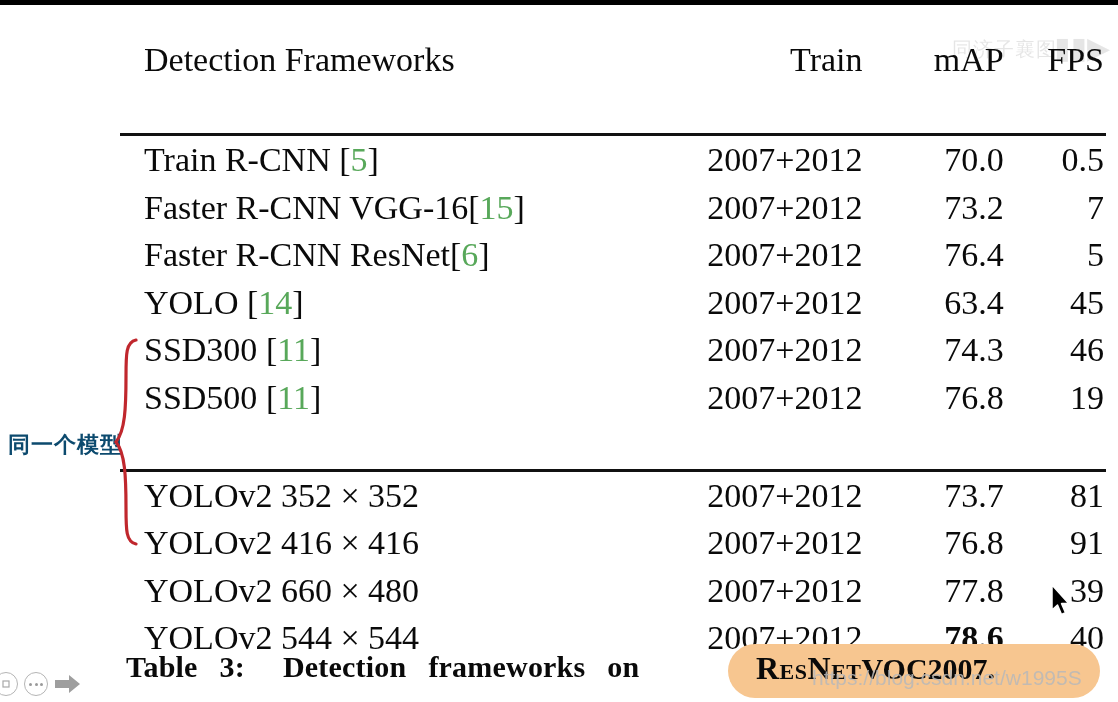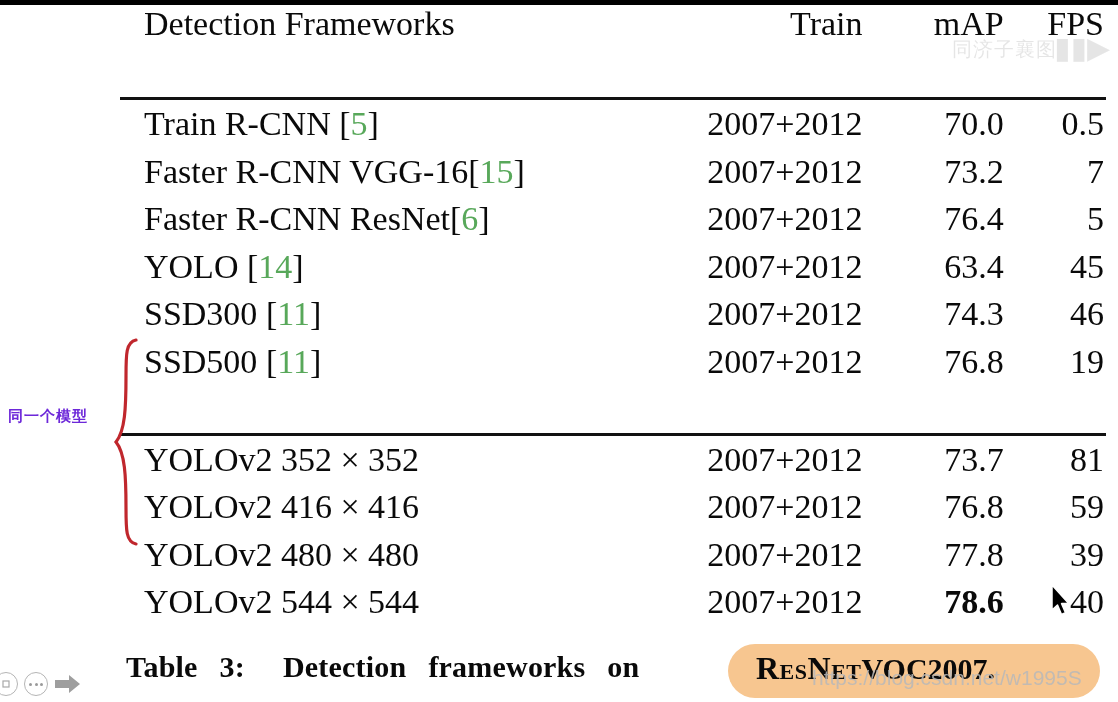--- a/index.html
+++ b/index.html
@@ -70,20 +70,21 @@
   .table-wrap {
     position: absolute;
     left: 120px;
     top: 0px;
     width: 986px;
   }
   table.paper-table {
     border-collapse: collapse;
     width: 986px;
     table-layout: fixed;
+    margin-top: 36px;
   }
   table.paper-table td, table.paper-table th {
     padding: 0;
     font-weight: normal;
     font-size: 34px;
     line-height: 47.5px;
     height: 47.5px;
     vertical-align: baseline;
     white-space: nowrap;
   }
@@ -134,25 +135,25 @@
   .highlight-text .sc-word {
     font-variant: small-caps;
     font-size: 32px;
     letter-spacing: 0.5px;
   }
 
   
   .red-note {
     position: absolute;
     left: 8px;
-    top: 407px;
+    top: 430px;
     font-family: "DejaVu Sans", "Liberation Sans", sans-serif;
-    font-size: 15px;
+    font-size: 22px;
     font-weight: bold;
-    color: #6d28d9;
+    color: #0c4a6e;
     letter-spacing: 1px;
     white-space: nowrap;
   }
   .red-brace {
     position: absolute;
     left: 104px;
     top: 336px;
     width: 44px;
     height: 212px;
     pointer-events: none;
@@ -275,24 +276,24 @@
           <tr>
             <td class="col-name"><span>YOLOv2 352 × 352</span></td>
             <td class="col-train"><span>2007+2012</span></td>
             <td class="col-map"><span>73.7</span></td>
             <td class="col-fps"><span>81</span></td>
           </tr>
           <tr>
             <td class="col-name"><span>YOLOv2 416 × 416</span></td>
             <td class="col-train"><span>2007+2012</span></td>
             <td class="col-map"><span>76.8</span></td>
-            <td class="col-fps"><span>59</span></td>
-          </tr>
-          <tr>
-            <td class="col-name"><span>YOLOv2 480 × 480</span></td>
+            <td class="col-fps"><span>91</span></td>
+          </tr>
+          <tr>
+            <td class="col-name"><span>YOLOv2 660 × 480</span></td>
             <td class="col-train"><span>2007+2012</span></td>
             <td class="col-map"><span>77.8</span></td>
             <td class="col-fps"><span>39</span></td>
           </tr>
           <tr>
             <td class="col-name"><span>YOLOv2 544 × 544</span></td>
             <td class="col-train"><span>2007+2012</span></td>
             <td class="col-map"><span class="bold-val">78.6</span></td>
             <td class="col-fps"><span>40</span></td>
           </tr>

